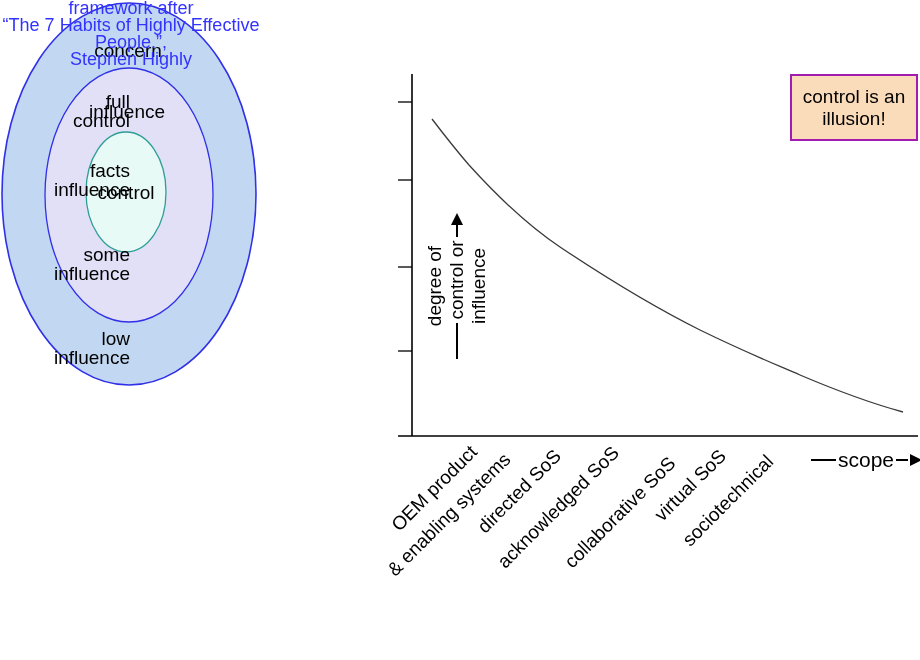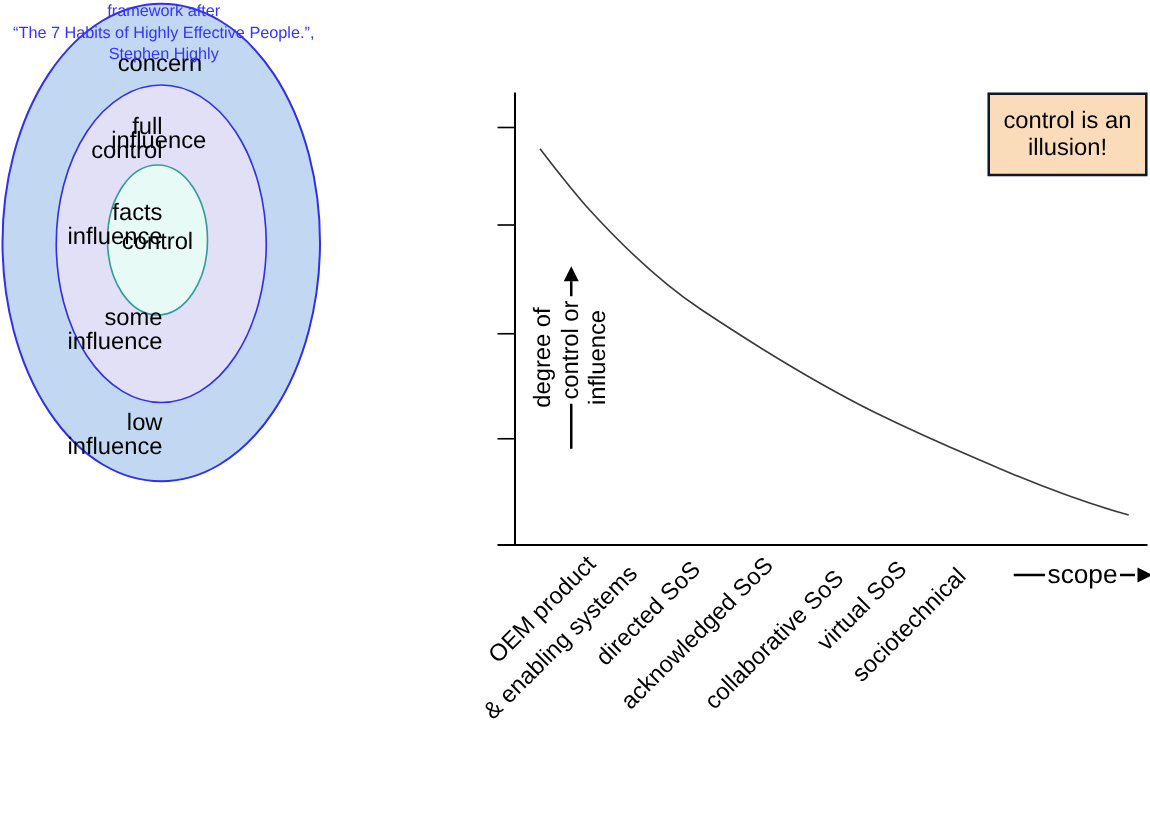--- a/index.html
+++ b/index.html
@@ -5,21 +5,21 @@
   html,body{margin:0;padding:0;background:#fff;}
   #stage{
     position:relative;width:920px;height:660px;background:#fff;overflow:hidden;
     font-family:"Liberation Sans",sans-serif;color:#000;
   }
   
   #venn-svg{position:absolute;left:0;top:72;}
   .ring-label{font-family:"Liberation Sans",sans-serif;font-size:19px;fill:#000;}
   #attribution{
     position:absolute;left:0;top:461;width:262px;text-align:center;
-    font-size:13px;line-height:17px;color:#3333ff;
+    font-size:18px;line-height:17px;color:#3333ff;
   }
   
   #chart-svg{position:absolute;left:0;top:0;}
   .ytick{
     position:absolute;left:260;width:130px;text-align:right;
     font-size:19px;line-height:19px;
   }
   .ytick span{display:block;padding-left:47px;}
   
   #y-axis-title{
@@ -41,21 +41,21 @@
   }
   
   #scope{
     position:absolute;left:809px;top:450px;height:20px;display:flex;align-items:center;
     font-size:21px;line-height:20px;white-space:nowrap;
   }
   #scope .dash{margin:0 2px;}
   
   #callout{
     position:absolute;left:790px;top:74px;width:128px;height:67px;box-sizing:border-box;
-    background:#fbdcba;border:2px solid #0f172a;
+    background:#fbdcba;border:2px solid #a21caf;
     display:flex;flex-direction:column;align-items:center;justify-content:center;
     font-size:19px;line-height:22px;text-align:center;
   }
 </style>
 </head>
 <body>
 
 <div id="stage">
 
   <svg id="venn-svg" width="262" height="392" viewBox="0 0 262 392">

